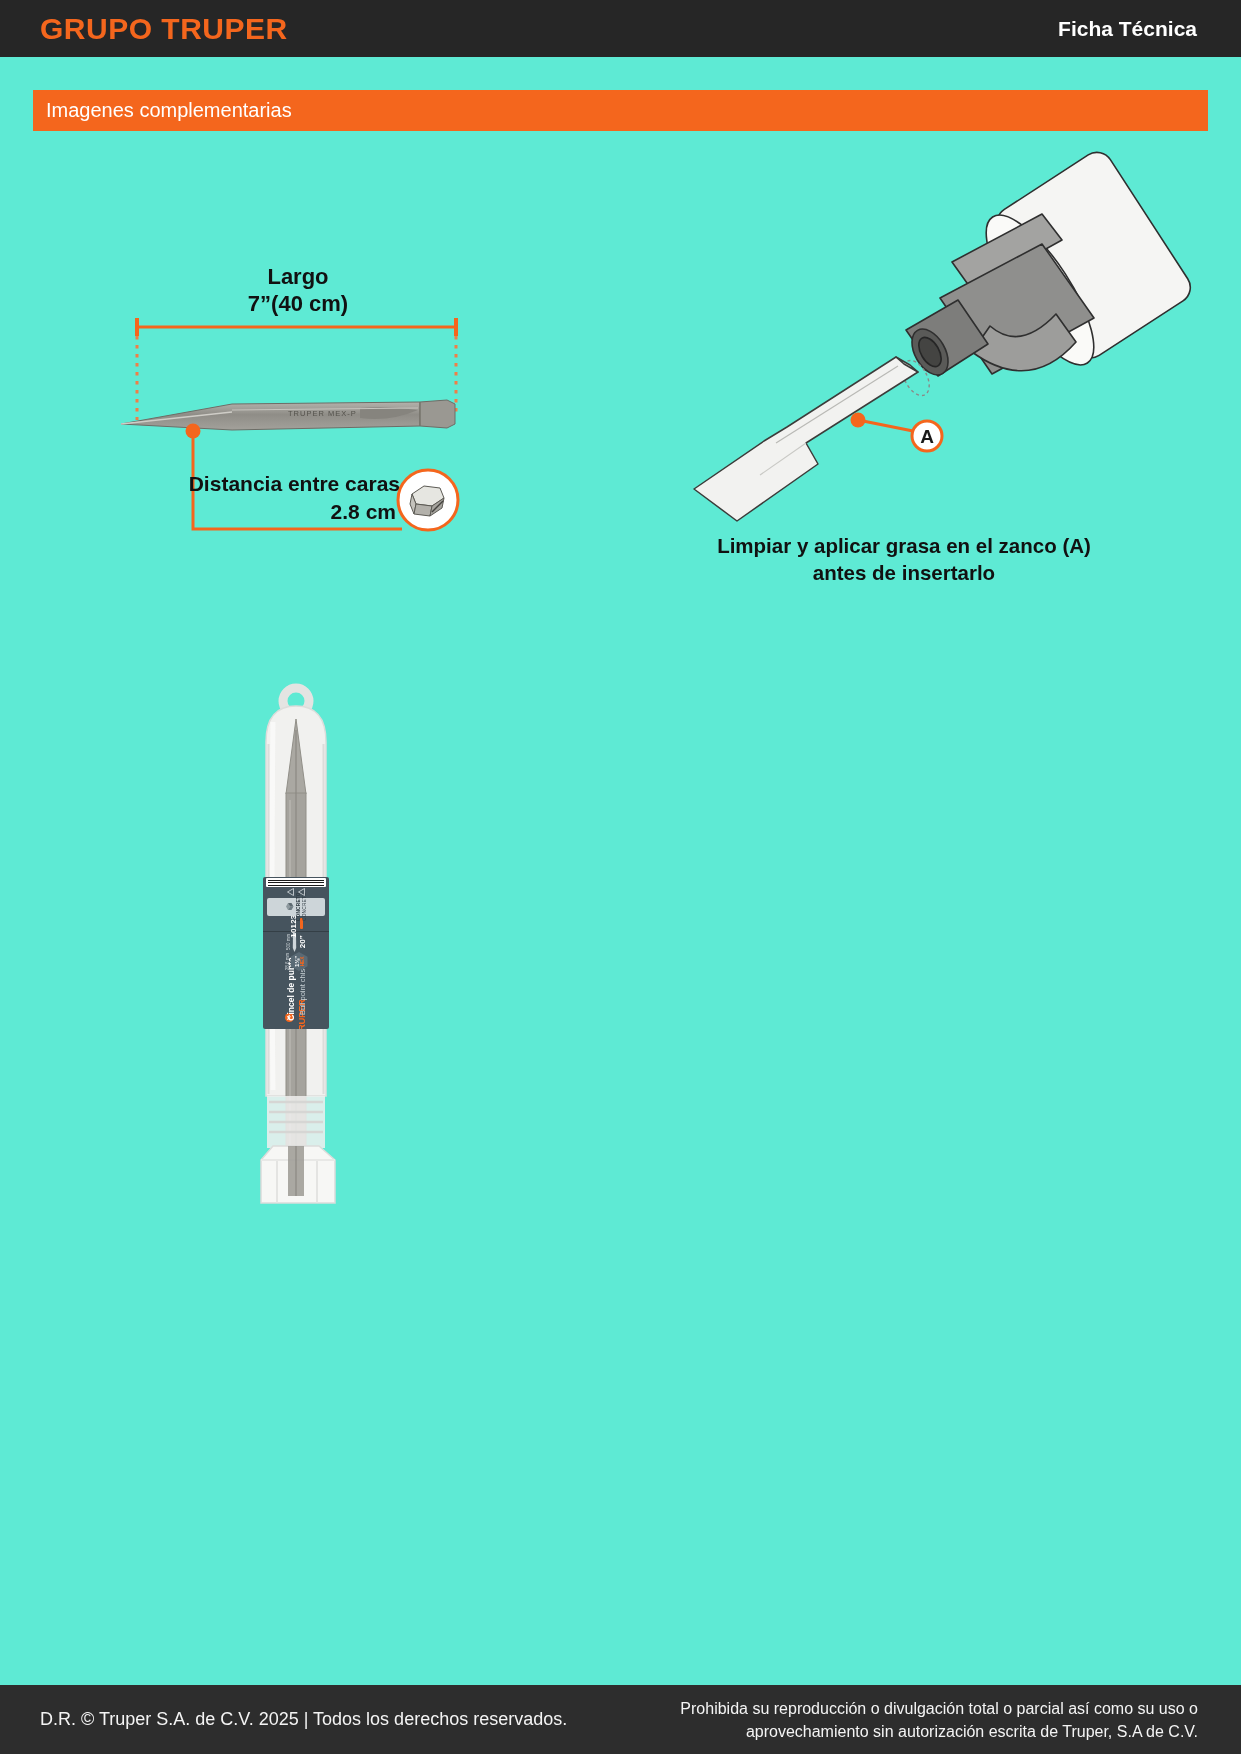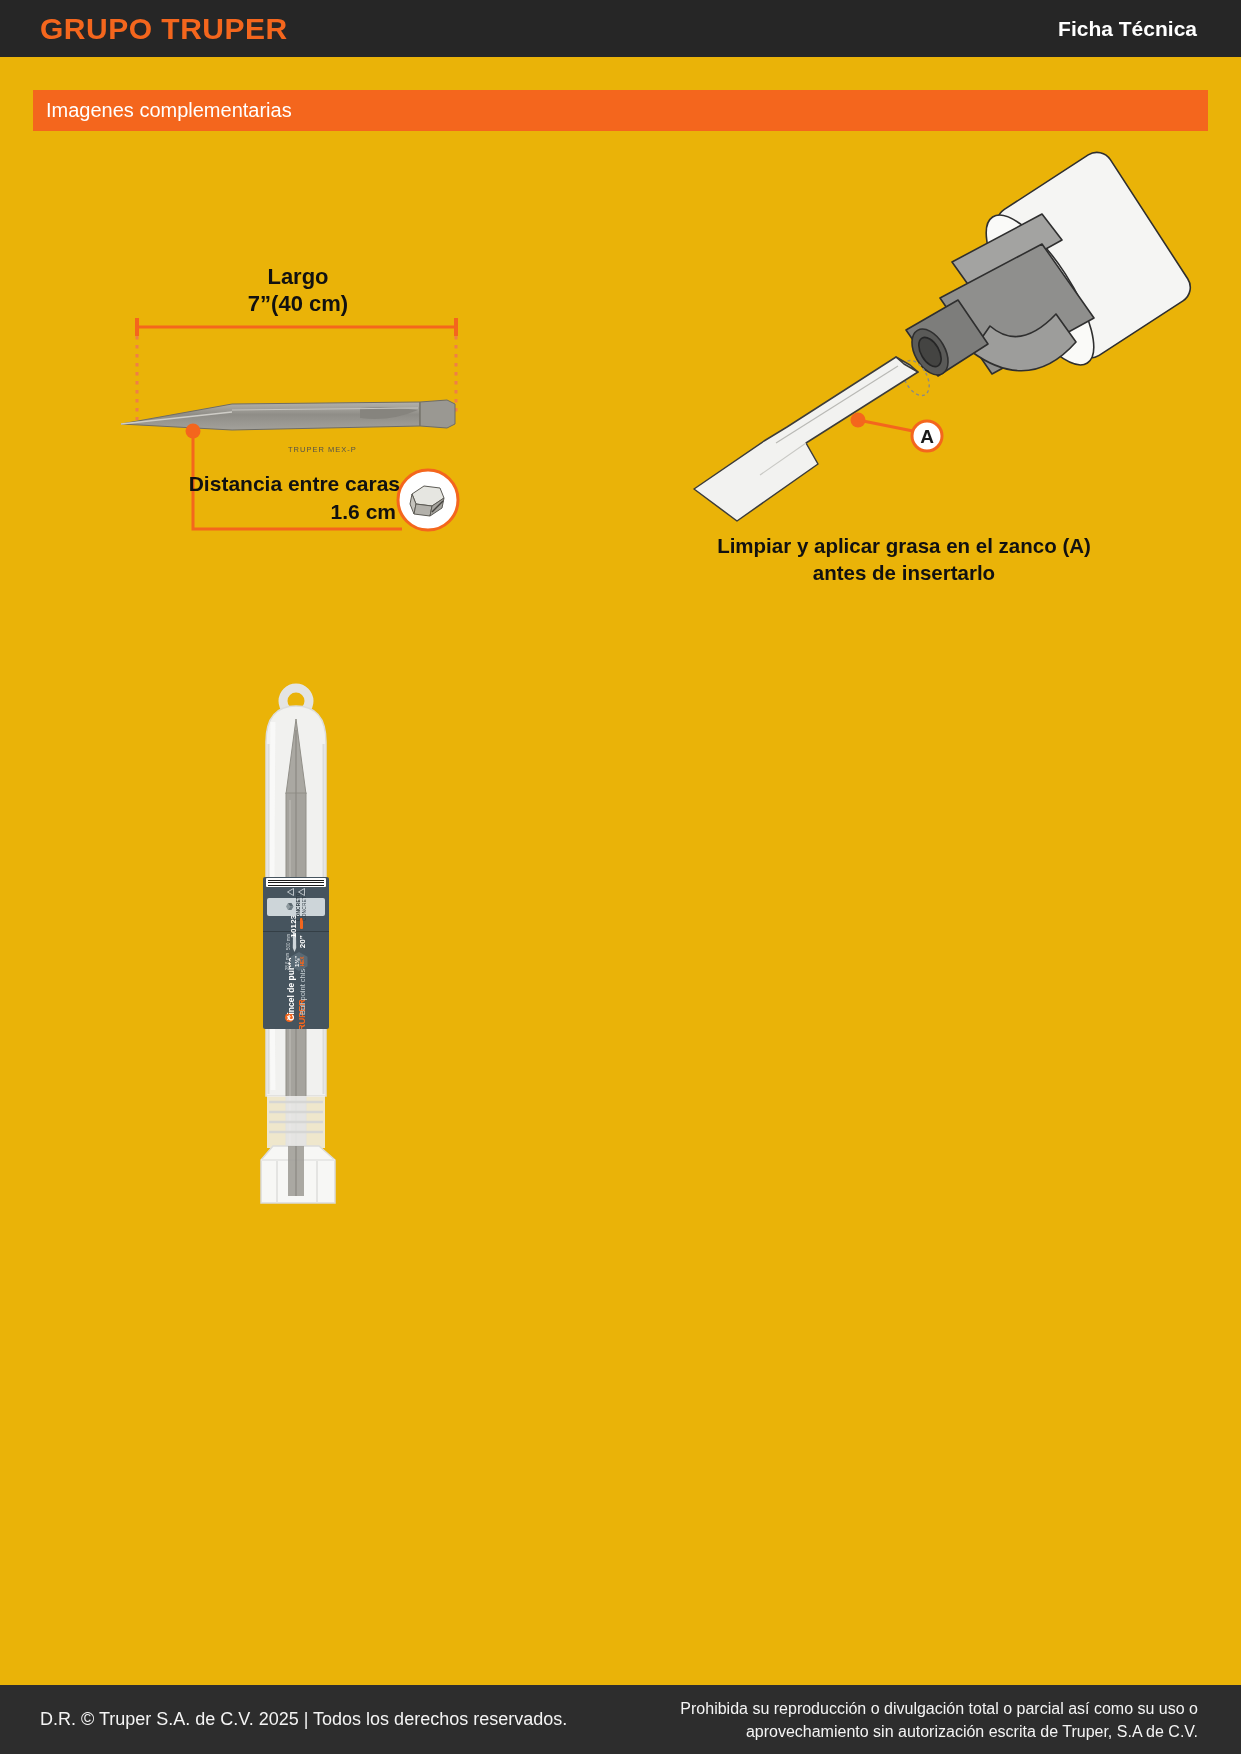--- a/index.html
+++ b/index.html
@@ -1,19 +1,19 @@
 <!DOCTYPE html>
 <html><head>
 <meta charset="utf-8">
 <style>
   * { margin:0; padding:0; box-sizing:border-box; }
   html,body { background:#ffffff; }
   body { font-family:"Liberation Sans", sans-serif; }
   #page {
-    position:relative; width:1241px; height:1754px; background:#eab308;
+    position:relative; width:1241px; height:1754px; background:#5eead4;
     overflow:hidden; margin:0 auto;
   }
   
   .header {
     position:absolute; left:0; top:0; width:1241px; height:57px;
     background:#262626; display:flex; align-items:center; justify-content:space-between;
     padding:0 44px 0 40px;
   }
   .brand {
     color:#f4661d; font-size:30px; font-weight:800; letter-spacing:0.5px;
@@ -28,21 +28,21 @@
   .banner span { color:#ffffff; font-size:20px; font-weight:400; padding-left:13px; }
   
   .abs { position:absolute; }
   .dim-label { left:198px; top:264px; width:200px; text-align:center;
     font-size:22px; font-weight:700; color:#111; }
   .dim-value { left:178px; top:291px; width:240px; text-align:center;
     font-size:22px; color:#111; }
   .dim-value .b { font-weight:700; }
   .dim-value .r { font-weight:700; }
   .chisel-marking { left:288px; top:409px; font-size:7.5px; color:#54524c;
-    letter-spacing:1px;margin-top:36px; }
+    letter-spacing:1px; }
   .flats-label { left:148px; top:472px; width:252px; text-align:right;
     font-size:21px; font-weight:700; color:#111; }
   .flats-value { left:148px; top:500px; width:248px; text-align:right;
     font-size:21px; font-weight:700; color:#111; }
   .insert-caption { left:644px; top:532px; width:520px; text-align:center;
     font-size:20.5px; font-weight:700; color:#111; line-height:27px; }
   
   .pkg-label {
     position:absolute; left:263px; top:877px; width:66px; height:152px;
     background:#46545e; border-radius:2px; overflow:hidden;
@@ -147,21 +147,21 @@
       <polygon points="432,506 444,498 442,508 430,516" fill="#a5a39d"></polygon>
       <line x1="432" y1="512" x2="443" y2="501" stroke="#44423e" stroke-width="1.4"></line>
     </g>
   </svg>
   <div class="abs dim-label">Largo</div>
   <div class="abs dim-value">
     <span class="b">7”</span><span class="r">(40 cm)</span>
   </div>
   <div class="abs chisel-marking">TRUPER MEX-P</div>
   <div class="abs flats-label">Distancia entre caras</div>
-  <div class="abs flats-value">1.6 cm</div>
+  <div class="abs flats-value">2.8 cm</div>
 
   <svg style="left:610px; top:175px;" width="520" height="335" viewBox="610 175 520 335">
 
     <path d="M1022,224 Q1063,203 1096,247" fill="none" stroke="#262626" stroke-width="9" stroke-linecap="round"></path>
 
     <g transform="rotate(-33 1040 290)" stroke="#2f2f2f" stroke-width="1.6" stroke-linejoin="round">
       <rect x="1038" y="203" width="132" height="174" rx="16" fill="#f5f5f3"></rect>
       <ellipse cx="1040" cy="290" rx="30" ry="87" fill="#fafaf8"></ellipse>
     </g>
 

